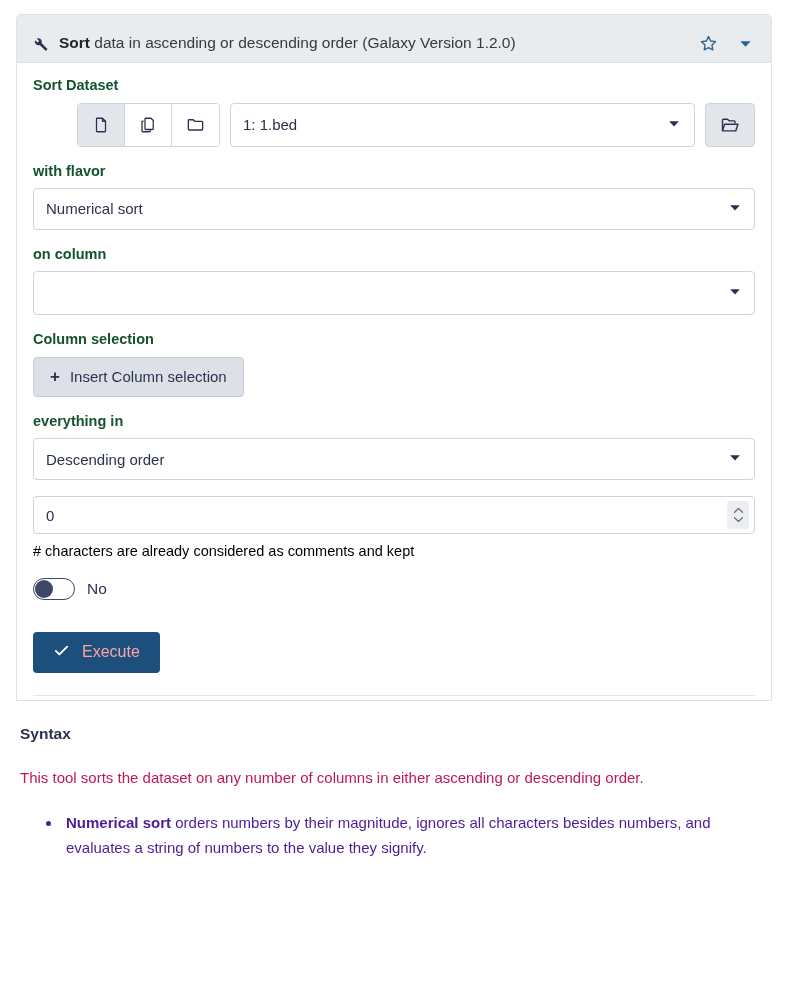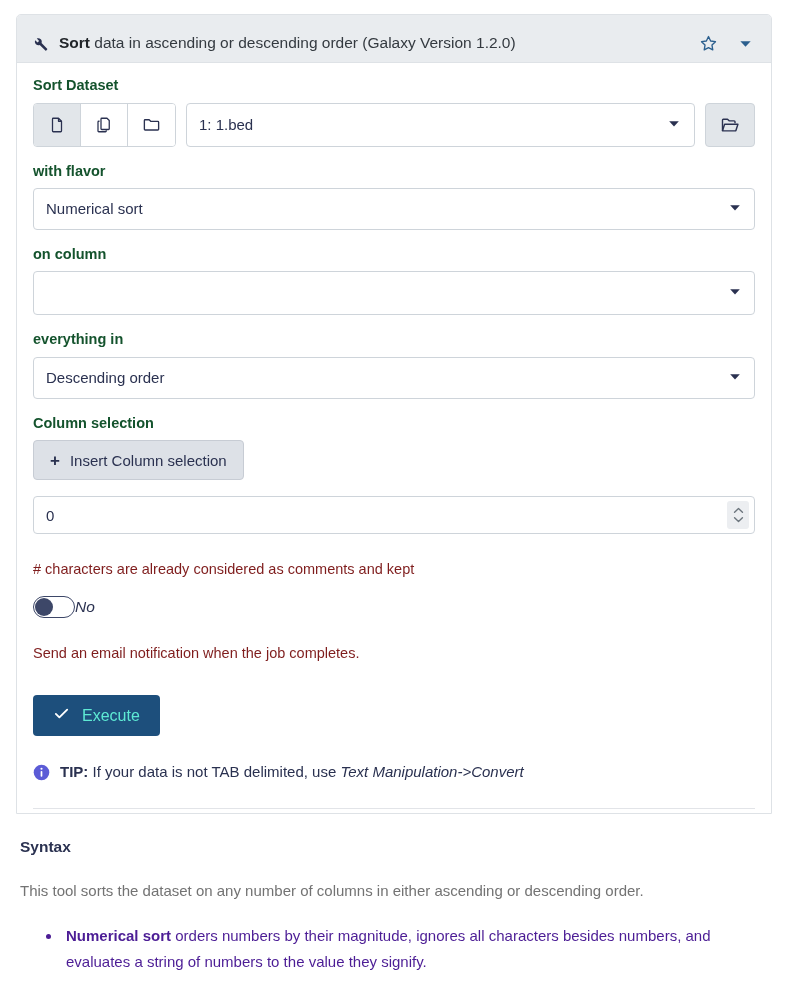--- a/index.html
+++ b/index.html
@@ -53,21 +53,21 @@
   .form-label {
     font-weight: bold;
     font-size: 14.5px;
     color: #14532d;
     margin: 0 0 8px 0;
     line-height: 1.2;
   }
   .form-group { margin-bottom: 16px; }
 
   
-  .dataset-row { display: flex; align-items: stretch; gap: 0; }
+  .dataset-row { display: flex; align-items: stretch; gap: 0; margin-left: 44px; }
 
   .btn-group {
     display: flex;
     border: 1px solid #ced4da;
     border-radius: 4px;
     overflow: hidden;
     height: 44px;
     flex: 0 0 auto;
   }
   .btn-group .gbtn {
@@ -164,27 +164,27 @@
     background: #eceef1;
     border-radius: 3px;
     display: flex; flex-direction: column;
     align-items: center; justify-content: center;
     gap: 2px;
     cursor: pointer;
   }
 
   .help-text {
     font-size: 14.5px;
-    color: #7f1d1d;
-    margin-top: 26px;
+    color: #000000;
+    margin-top: 8px;
     line-height: 1.35;
   }
 
   
-  .toggle-row { display: flex; align-items: center; margin-top: 2px; font-style: italic; }
+  .toggle-row { display: flex; align-items: center; gap: 12px; margin-top: 2px; }
   .toggle {
     width: 42px; height: 22px;
     border: 1.5px solid #3d4768;
     border-radius: 11px;
     background: #ffffff;
     position: relative;
     cursor: pointer;
     flex: 0 0 auto;
   }
   .toggle .knob {
@@ -194,21 +194,21 @@
     background: #3d4768;
   }
   .toggle-label { font-size: 15.5px; color: #2a3150; }
 
   
   .execute-btn {
     display: inline-flex;
     align-items: center;
     gap: 12px;
     background: #1d4f7c;
-    color: #5eead4;
+    color: #fca5a5;
     border: none;
     border-radius: 4px;
     padding: 0 20px;
     height: 41px;
     font-size: 16px;
     font-family: "Liberation Sans", sans-serif;
     cursor: pointer;
     margin-top: 16px;
   }
 
@@ -233,21 +233,21 @@
   }
 
   .syntax-h {
     font-weight: bold;
     font-size: 15.5px;
     color: #2a3150;
     margin: 24px 0 0 0;
   }
   .syntax-p {
     font-size: 15px;
-    color: #737373;
+    color: #be185d;
     margin: 24px 0 0 0;
     line-height: 1.4;
   }
   ul.syntax-list {
     margin: 22px 0 0 0;
     padding-left: 42px;
     list-style: disc;
   }
   ul.syntax-list li {
     font-size: 15px;
@@ -354,42 +354,42 @@
           <span class="caret">
             <svg width="14" height="14" viewBox="0 0 16 16" fill="#2a3150">
                 <path d="M2.5 5.5h11L8 11.5z"></path>
               </svg>
           </span>
         </div>
       </div>
 
       
       <div class="form-group">
+        <div class="form-label">Column selection</div>
+        <div class="insert-btn">
+          <span class="plus">+</span>
+          <span>Insert Column selection</span>
+        </div>
+      </div>
+
+      
+      <div class="form-group">
         <div class="form-label">everything in</div>
         <div class="sel">
           <span>Descending order</span>
           <span class="caret">
             <svg width="14" height="14" viewBox="0 0 16 16" fill="#2a3150">
                 <path d="M2.5 5.5h11L8 11.5z"></path>
               </svg>
           </span>
         </div>
       </div>
 
       
       <div class="form-group">
-        <div class="form-label">Column selection</div>
-        <div class="insert-btn">
-          <span class="plus">+</span>
-          <span>Insert Column selection</span>
-        </div>
-      </div>
-
-      
-      <div class="form-group">
         <div class="num-wrap">
           <span class="val">0</span>
           <span class="spin">
             <svg width="11" height="7" viewBox="0 0 12 8" fill="none" stroke="#6c757d" stroke-width="1.6" stroke-linecap="round" stroke-linejoin="round">
                 <path d="M1.5 6L6 1.8 10.5 6"></path>
               </svg>
             <svg width="11" height="7" viewBox="0 0 12 8" fill="none" stroke="#6c757d" stroke-width="1.6" stroke-linecap="round" stroke-linejoin="round">
                 <path d="M1.5 2L6 6.2 10.5 2"></path>
               </svg>
           </span>
@@ -398,46 +398,33 @@
       </div>
 
       
       <div class="form-group">
         <div class="toggle-row">
           <div class="toggle">
             <span class="knob"></span>
           </div>
           <span class="toggle-label">No</span>
         </div>
-        <div class="help-text">Send an email notification when the job completes.</div>
       </div>
 
       
       <button class="execute-btn">
         <span>
           <svg width="17" height="17" viewBox="0 0 24 24" fill="none" stroke="#ffffff" stroke-width="2.6" stroke-linecap="round" stroke-linejoin="round">
               <path d="M4 12.5l5 5L20 6.5"></path>
             </svg>
         </span>
         <span>Execute</span>
       </button>
 
       
-      <div class="tip-row">
-        <span class="tip-icon">
-          <svg width="17" height="17" viewBox="0 0 24 24">
-            <circle cx="12" cy="12" r="11" fill="#5b5bd6"></circle>
-            <rect x="10.8" y="10" width="2.4" height="8" rx="1.1" fill="#ffffff"></rect>
-            <circle cx="12" cy="6.7" r="1.5" fill="#ffffff"></circle>
-          </svg>
-        </span>
-        <div>
-          <b>TIP:</b><span> If your data is not TAB delimited, use </span><i>Text Manipulation-&gt;Convert</i>
-        </div>
-      </div>
 
       <hr class="sep">
     </div>
   </div>
 
   <div class="doc">
     <div class="syntax-h">Syntax</div>
     <p class="syntax-p">This tool sorts the dataset on any number of columns in either ascending or descending order.</p>
     <ul class="syntax-list">
       <li>

